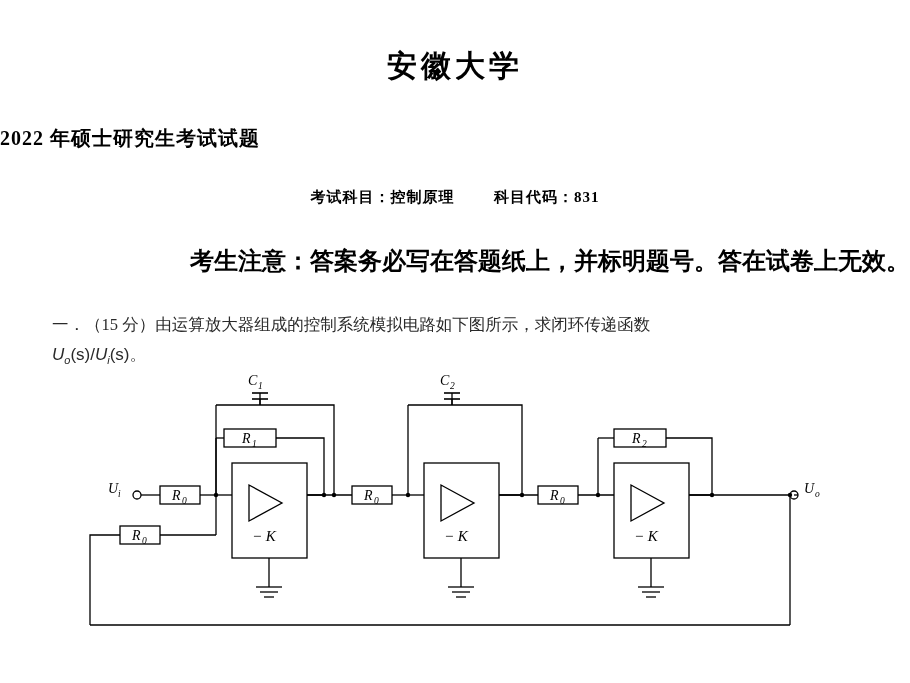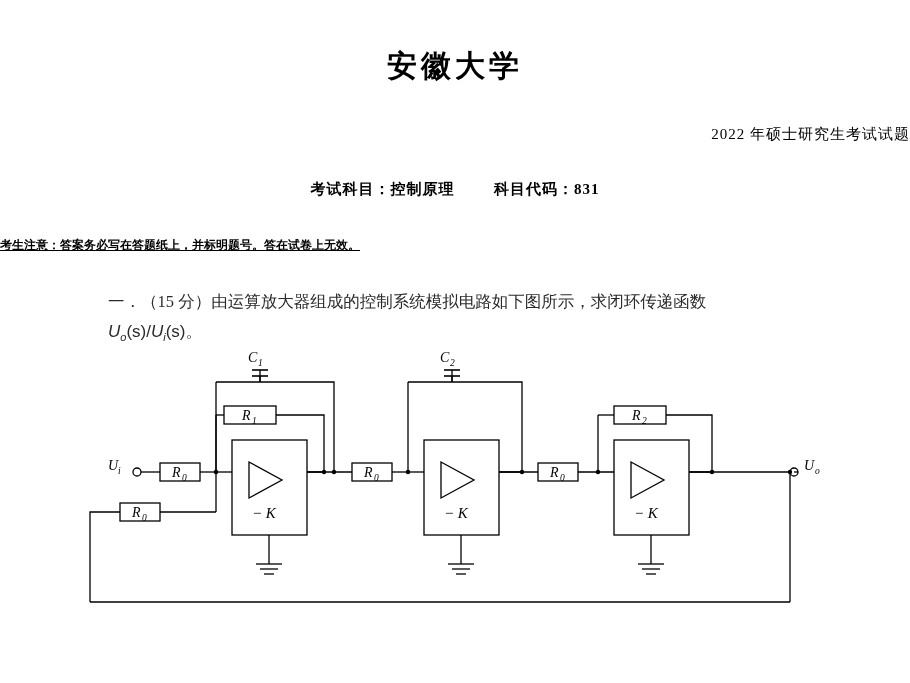--- a/index.html
+++ b/index.html
@@ -17,48 +17,47 @@
     color: #000000;
   }
   .university-title {
     text-align: center;
     font-size: 30px;
     font-weight: bold;
     letter-spacing: 4px;
     margin-top: 46px;
   }
   .exam-line {
-    text-align: right;
-    font-size: 15px;
-    font-weight: normal;
+    text-align: left;
+    font-size: 20px;
+    font-weight: bold;
     margin-top: 38px;
     letter-spacing: 1px;
   }
   .subject-line {
     text-align: center;
     font-size: 15px;
     font-weight: bold;
     margin-top: 36px;
     letter-spacing: 1px;
   }
   .subject-line .gap {
     display: inline-block;
     width: 30px;
   }
   .notice-line {
-    text-align: left;
-    font-size: 12px;
+    text-align: right;
+    font-size: 24px;
     font-weight: bold;
     margin-top: 38px;
     letter-spacing: 0px;
-    text-decoration: underline;
   }
   .question-block {
     margin-top: 34px;
-    padding-left: 108px;
+    padding-left: 52px;
     padding-right: 96px;
     font-size: 16.5px;
     line-height: 1.75;
     color: #2a2a2a;
   }
   .formula {
     font-family: Liberation Sans, sans-serif;
     font-style: italic;
     font-size: 17px;
   }

